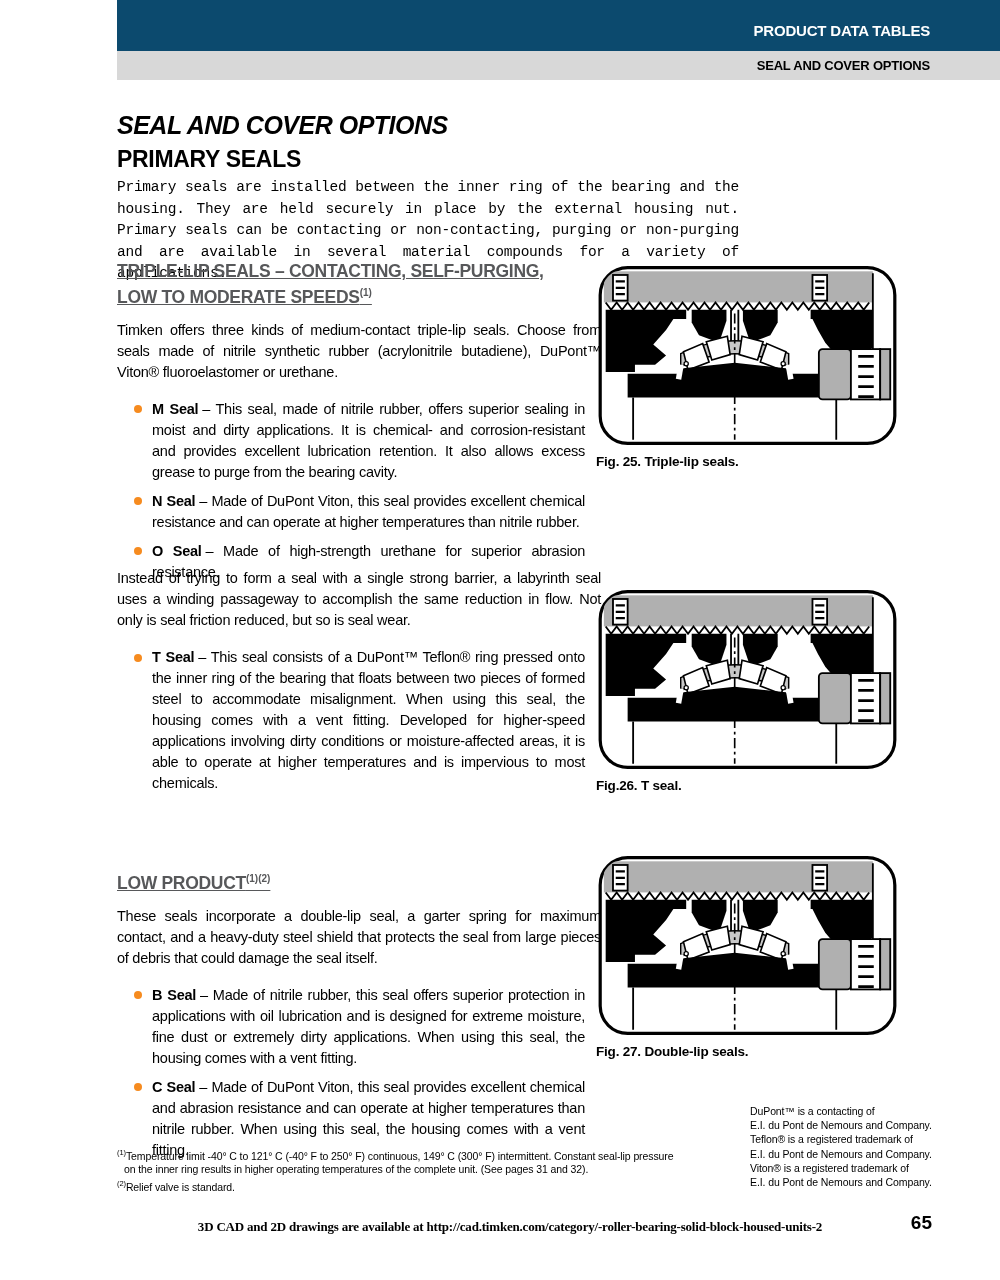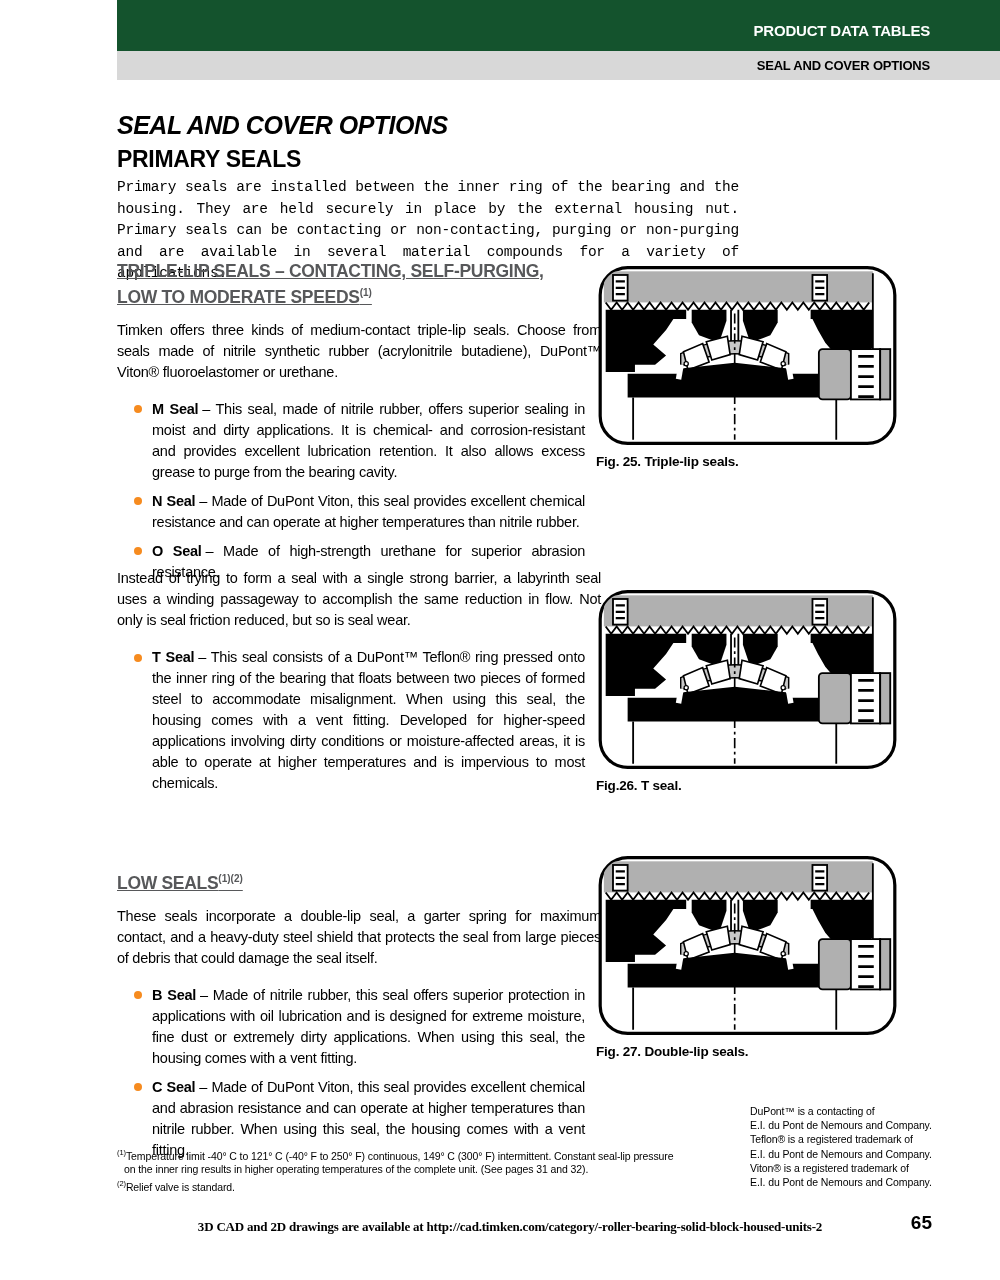--- a/index.html
+++ b/index.html
@@ -4,21 +4,21 @@
 <style>
   * { box-sizing: border-box; }
   html,body { margin:0; padding:0; }
   body {
     width:1000px; height:1280px; position:relative; background:#ffffff;
     font-family:"Liberation Sans", sans-serif; color:#000;
     -webkit-font-smoothing:antialiased;
   }
   
   .band-black {
-    position:absolute; left:117px; right:0; top:0; height:61px; background:#14532d;
+    position:absolute; left:117px; right:0; top:0; height:61px; background:#0c4a6e;
     display:flex; align-items:center; justify-content:flex-end; padding-right:70px;
     color:#fff; font-weight:bold; font-size:15px; letter-spacing:-0.2px;
   }
   .band-gray {
     position:absolute; left:117px; right:0; top:51px; height:29px; background:#d8d8d8;
     display:flex; align-items:center; justify-content:flex-end; padding-right:70px;
     color:#000; font-weight:bold; font-size:13px; letter-spacing:-0.2px;
   }
   
   .page-title {
@@ -107,21 +107,21 @@
   </section>
 
   <section class="text-col sec2">
     <p class="sec-body">Instead of trying to form a seal with a single strong barrier, a labyrinth seal uses a winding passageway to accomplish the same reduction in flow. Not only is seal friction reduced, but so is seal wear.</p>
     <ul class="bullets">
       <li class="bullet"><span class="dot"></span><span class="term">T Seal</span><span>– This seal consists of a DuPont™ Teflon® ring pressed onto the inner ring of the bearing that floats between two pieces of formed steel to accommodate misalignment. When using this seal, the housing comes with a vent fitting. Developed for higher-speed applications involving dirty conditions or moisture-affected areas, it is able to operate at higher temperatures and is impervious to most chemicals.</span></li>
     </ul>
   </section>
 
   <section class="text-col sec3">
-    <h3 class="sec-heading"><br><span>LOW SEALS</span><sup>(1)(2)</sup></h3>
+    <h3 class="sec-heading"><br><span>LOW PRODUCT</span><sup>(1)(2)</sup></h3>
     <p class="sec-body">These seals incorporate a double-lip seal, a garter spring for maximum contact, and a heavy-duty steel shield that protects the seal from large pieces of debris that could damage the seal itself.</p>
     <ul class="bullets">
       <li class="bullet"><span class="dot"></span><span class="term">B Seal</span><span>– Made of nitrile rubber, this seal offers superior protection in applications with oil lubrication and is designed for extreme moisture, fine dust or extremely dirty applications. When using this seal, the housing comes with a vent fitting.</span></li>
       <li class="bullet"><span class="dot"></span><span class="term">C Seal</span><span>– Made of DuPont Viton, this seal provides excellent chemical and abrasion resistance and can operate at higher temperatures than nitrile rubber. When using this seal, the housing comes with a vent fitting.</span></li>
     </ul>
   </section>
 
   <figure class="fig fig1">
     <svg width="303" height="183" viewBox="0 0 330 200" aria-hidden="true">
       <defs>

